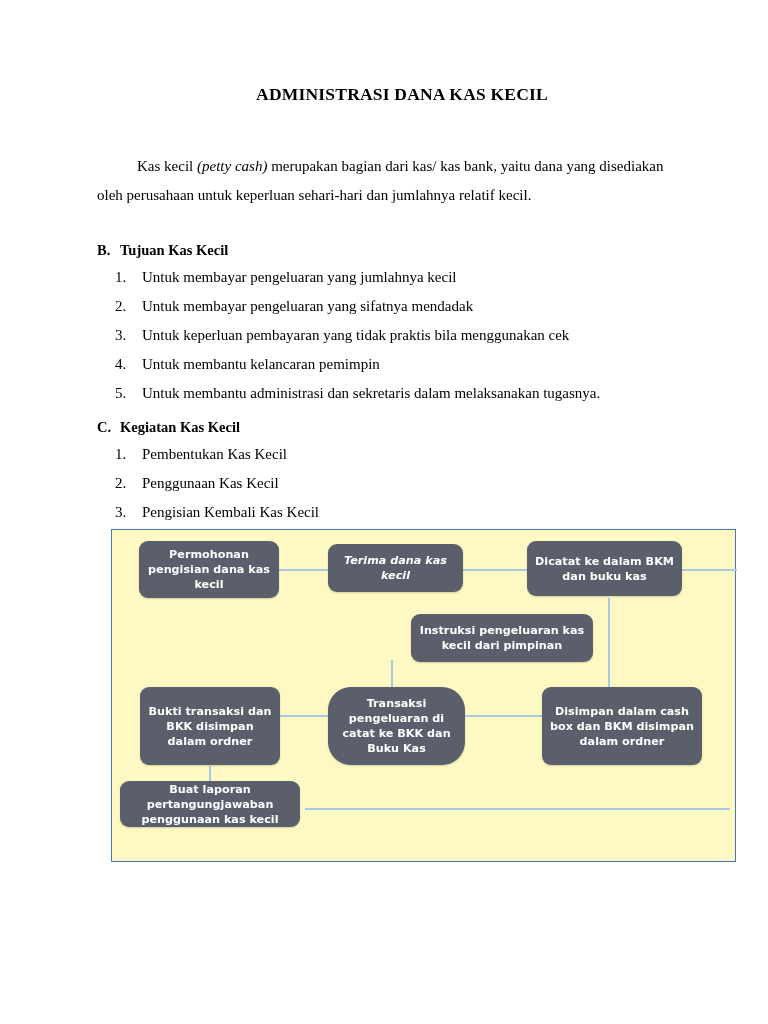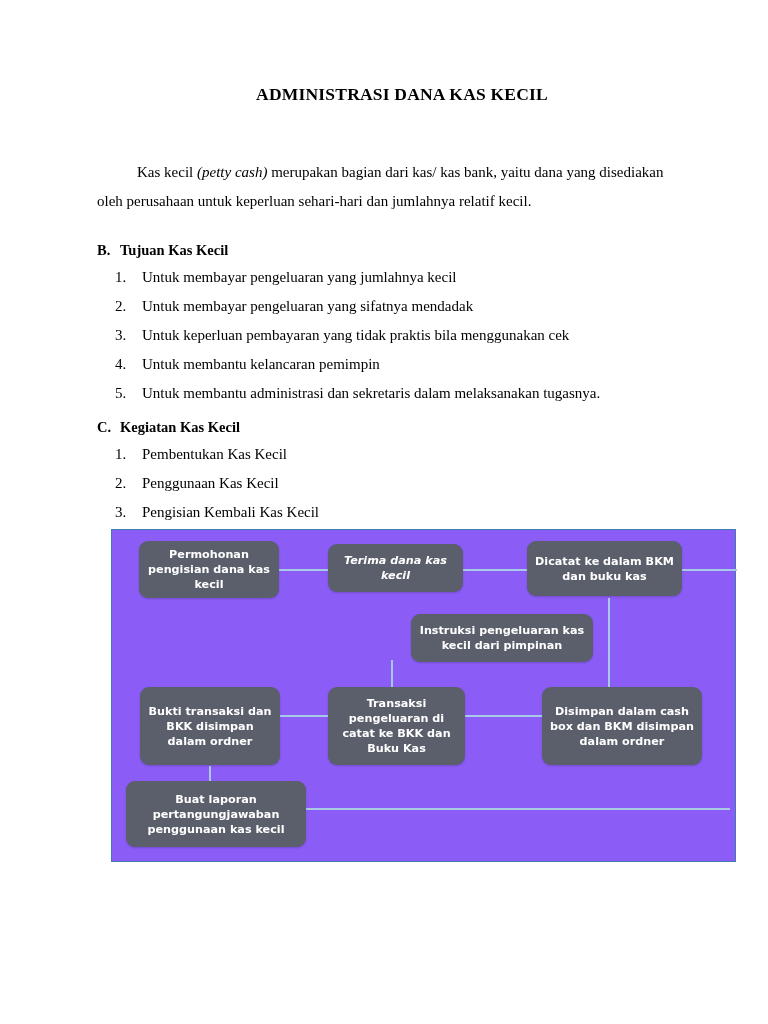--- a/index.html
+++ b/index.html
@@ -52,21 +52,21 @@
     display: inline-block;
     width: 23px;
   }
   .section-head .stitle {
     display: inline-block;
   }
 
   .para {
     font-size: 15px;
     line-height: 29px;
-    margin-top: 16px;
+    margin-top: 10px;
     text-align: left;
     width: 582px;
   }
   .para .indent { display: inline-block; width: 40px; }
   .para i { font-style: italic; }
 
   
   .numlist {
     margin: 0;
     padding: 0;
@@ -86,21 +86,21 @@
     text-align: left;
   }
 
   
   .flowchart {
     position: absolute;
     left: 111px;
     top: 529px;
     width: 625px;
     height: 333px;
-    background: #8b5cf6;
+    background: #fef9c3;
     border: 1px solid #3f7cb0;
   }
 
   .fc-box {
     position: absolute;
     background: #5A5F6B;
     color: #ffffff;
     border-radius: 9px;
     font-family: "DejaVu Sans", "Liberation Sans", sans-serif;
     font-size: 11.2px;
@@ -177,21 +177,21 @@
     <div class="fc-box" style="left:27px; top:11px; width:140px; height:57px;">Permohonan pengisian dana kas kecil</div>
 
     <div class="fc-box" style="left:216px; top:14px; width:135px; height:48px;font-style:italic;">Terima dana kas kecil</div>
 
     <div class="fc-box" style="left:299px; top:84px; width:182px; height:48px;">Instruksi pengeluaran kas kecil dari pimpinan</div>
 
     <div class="fc-box" style="left:415px; top:11px; width:155px; height:55px;">Dicatat ke dalam BKM dan buku kas</div>
 
     <div class="fc-box" style="left:28px; top:157px; width:140px; height:78px;">Bukti transaksi dan BKK disimpan dalam ordner</div>
 
-    <div class="fc-box" style="left:216px; top:157px; width:137px; height:78px;">Transaksi pengeluaran di catat ke BKK dan Buku Kas</div>
+    <div class="fc-box" style="left:216px; top:157px; width:137px; height:78px;border-radius:23px;">Transaksi pengeluaran di catat ke BKK dan Buku Kas</div>
 
     <div class="fc-box" style="left:430px; top:157px; width:160px; height:78px;">Disimpan dalam cash box dan BKM disimpan dalam ordner</div>
 
-    <div class="fc-box" style="left:14px; top:251px; width:180px; height:66px;">Buat laporan pertangungjawaban penggunaan kas kecil</div>
+    <div class="fc-box" style="left:8px; top:251px; width:180px; height:46px;">Buat laporan pertangungjawaban penggunaan kas kecil</div>
 
   </div>
 
 </div>
 
 </body></html>

